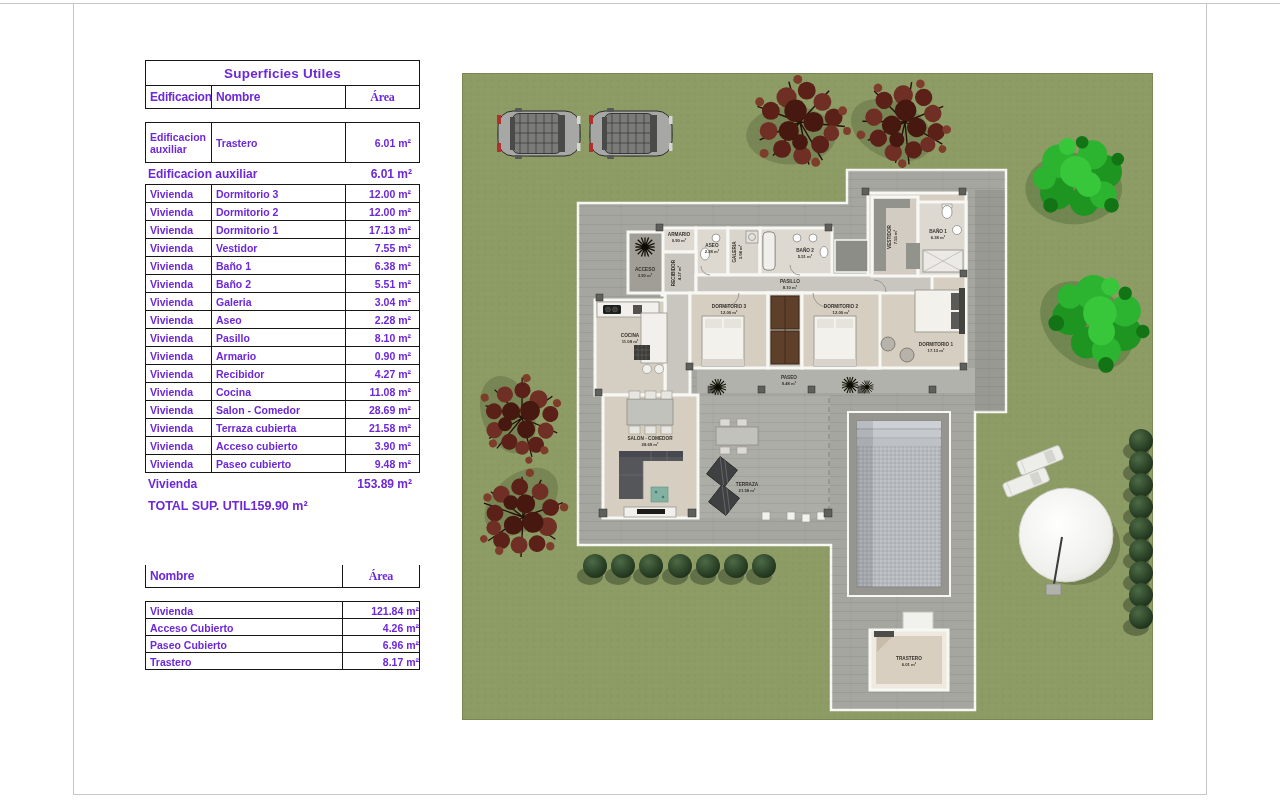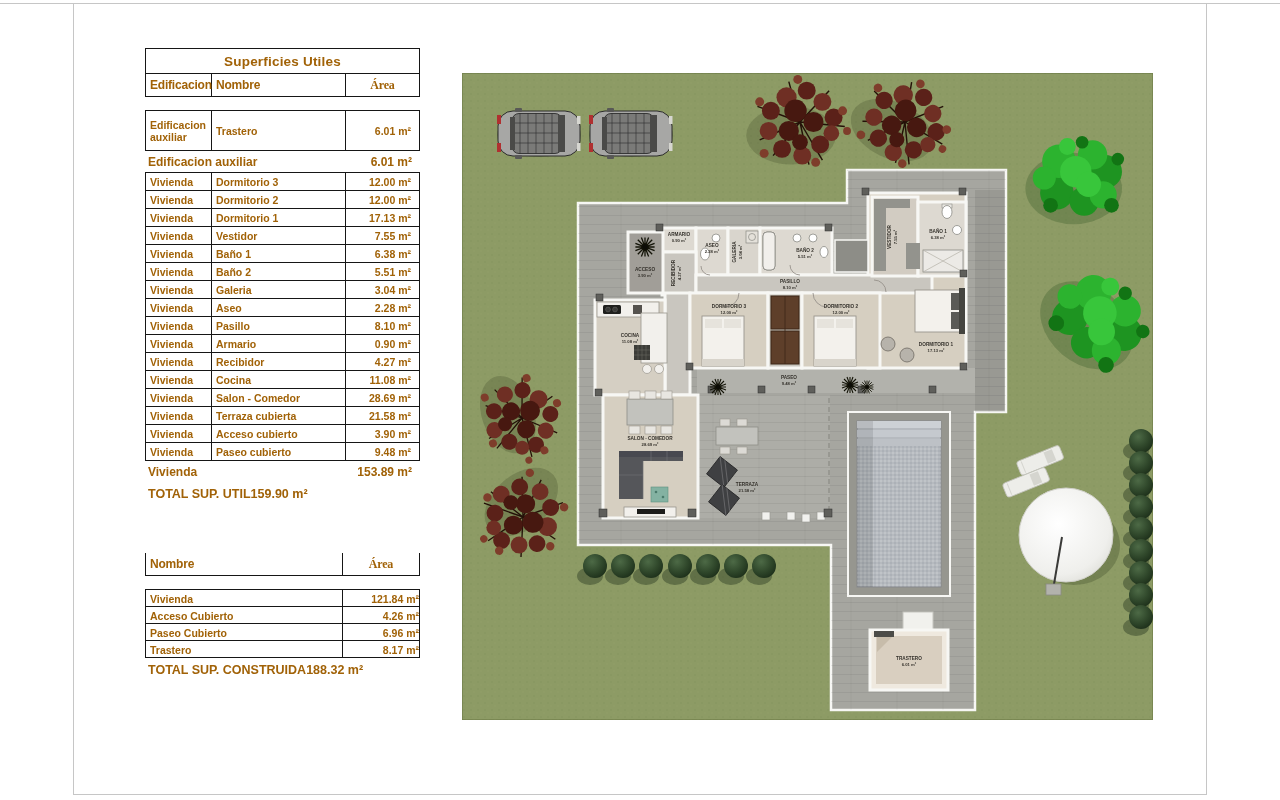--- a/index.html
+++ b/index.html
@@ -2,21 +2,21 @@
 <html><head>
 <meta charset="utf-8">
 <style>
   html,body{margin:0;padding:0;background:#ffffff;}
   body{width:1280px;height:800px;position:relative;overflow:hidden;
        font-family:"Liberation Sans",sans-serif;}
   #stage{position:relative;width:1280px;height:800px;}
   .frame{position:absolute;background:#c6c6c6;}
 
   
-  .tbl{position:absolute;width:275px;color:#a16207;font-weight:bold;}
+  .tbl{position:absolute;width:275px;color:#6d28d9;font-weight:bold;margin-top:12px;}
   .t-title{border:1.5px solid #161616;text-align:center;font-size:13.5px;
            padding:5px 0 4px;letter-spacing:.2px;}
   .t-head{display:grid;border:1.5px solid #161616;border-top:none;
           font-size:12px;letter-spacing:-.2px;}
   .g3{grid-template-columns:66px 134px 1fr;}
   .g2{grid-template-columns:1fr 76px;}
   .t-head>div{padding:4px 0 3px 4px;}
   .t-head>.ca{text-align:center;padding-left:0;font-family:Liberation Serif, serif;}
   .t-gap{height:13px;}
   .t-block{border:1.5px solid #161616;font-size:10.5px;}
@@ -203,24 +203,20 @@
           <div class="cb">Paseo Cubierto</div>
           <div class="ca">6.96 m²</div>
         </div>
 
 
         <div class="row g2">
           <div class="cb">Trastero</div>
           <div class="ca">8.17 m²</div>
         </div>
       </div>
-    <div class="t-total">
-      <span>TOTAL SUP. CONSTRUIDA</span>
-      <span>188.32 m²</span>
-    </div>
   </section>
 
   <div id="plan">
   <svg viewBox="462 73 691 647" width="691" height="647" xmlns="http://www.w3.org/2000/svg">
     <defs>
       <pattern id="planks" width="46" height="9" patternUnits="userSpaceOnUse">
         <path d="M0 8.5h46" stroke="rgba(0,0,0,0.06)" stroke-width="1"></path>
         <path d="M23 0v9" stroke="rgba(0,0,0,0.04)" stroke-width="1"></path>
       </pattern>
       <pattern id="grass" width="7" height="7" patternUnits="userSpaceOnUse">

